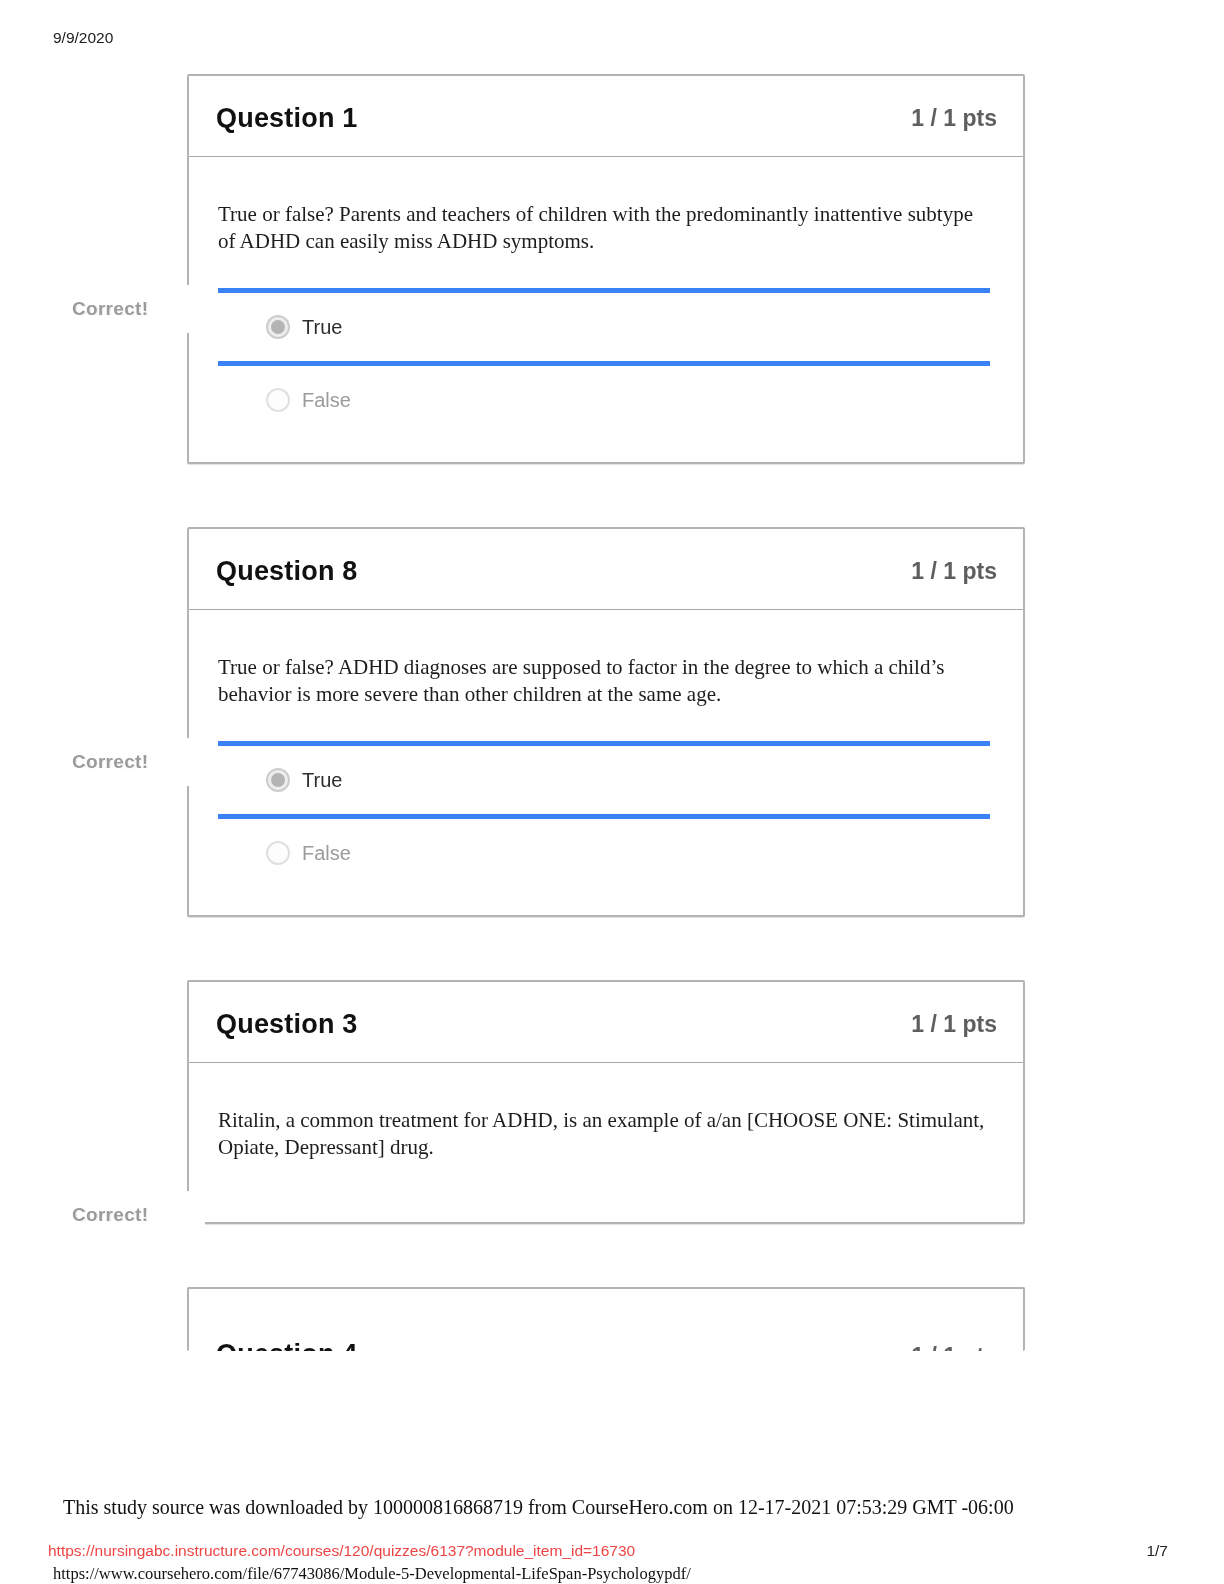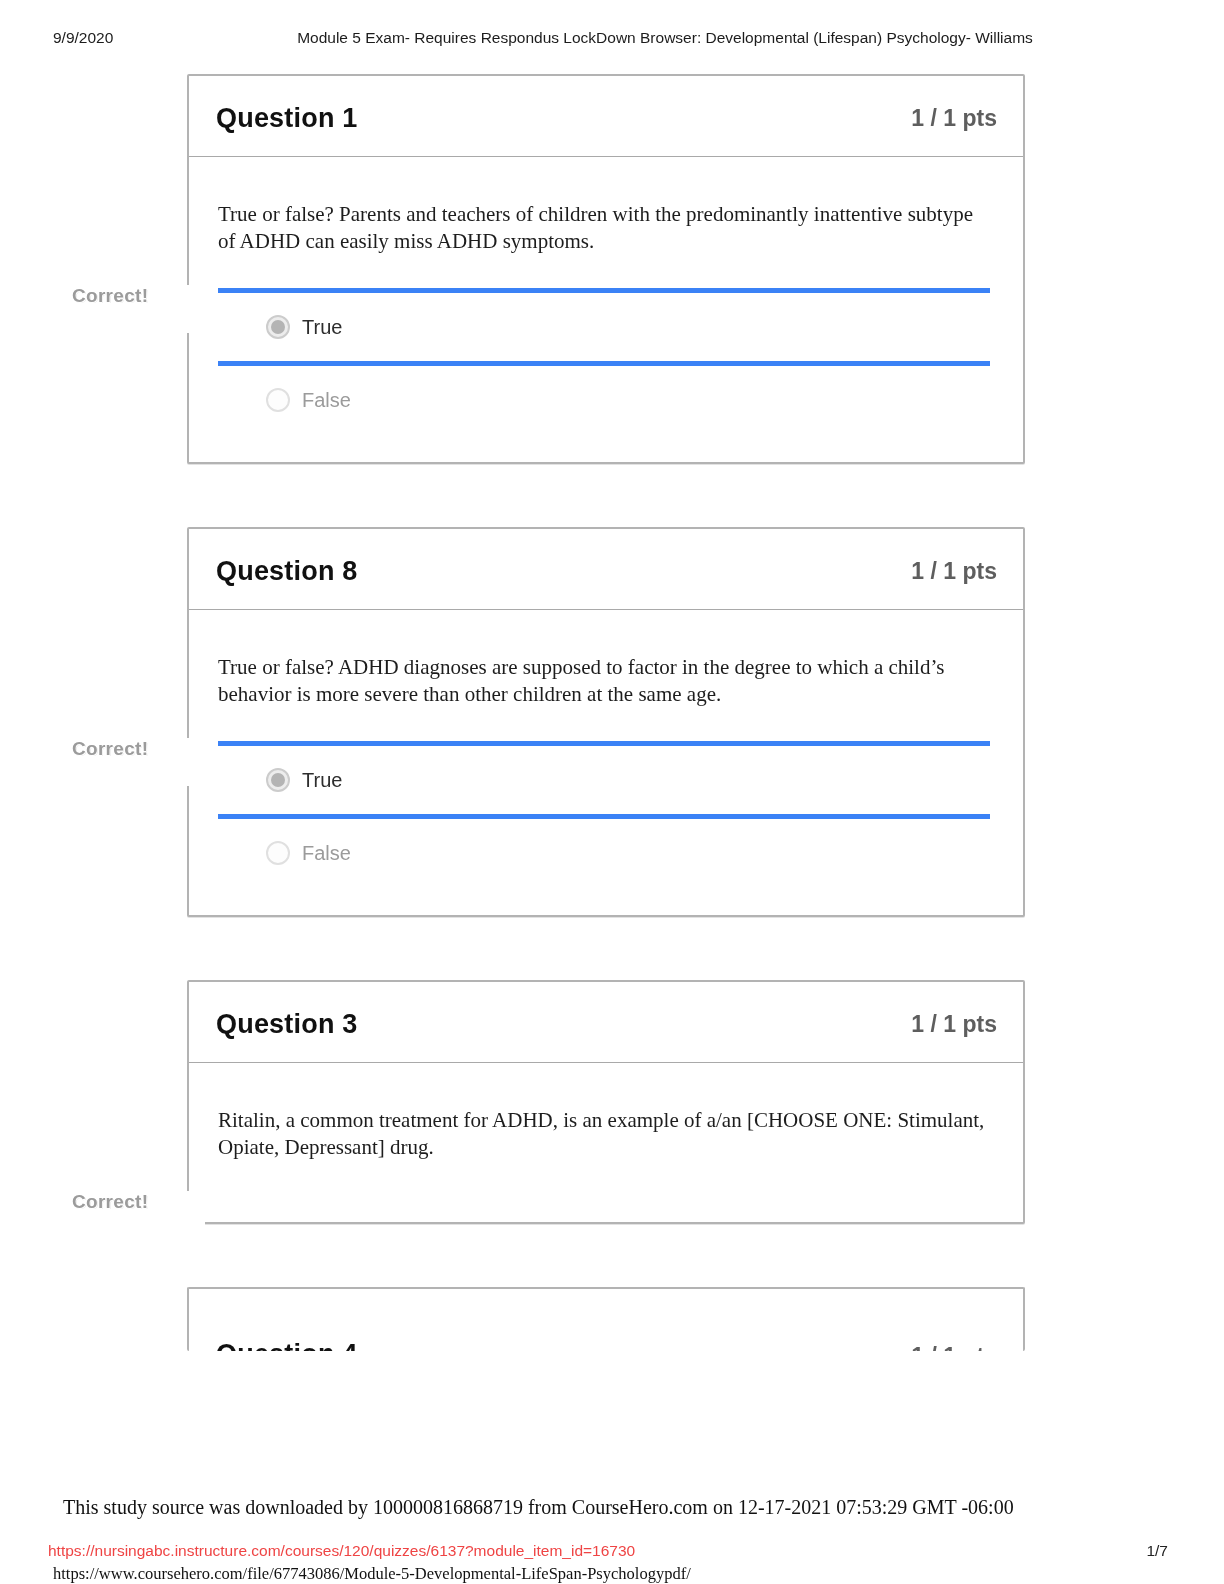--- a/index.html
+++ b/index.html
@@ -69,21 +69,21 @@
   }
   .answer-label { margin-left:12px; font-size:20px; color:#9b9b9b; }
   .answer-row.selected .answer-label { color:#2d2d2d; }
 
   
   .correct-flag {
     position:absolute;
     left:-117px; top:200px;
     width:133px; height:48px;
     background:#ffffff;
-    display:flex; 
+    display:flex; align-items:center;
     z-index:3;
   }
   .correct-text {
     font-size:19px; font-weight:700; color:#9b9b9b;
     letter-spacing:0.3px;
     text-shadow:0.5px 0.5px 0 #ffffff, 1px 1px 0 #e3e3e3;
     white-space:nowrap;
   }
 
   
@@ -109,21 +109,20 @@
     font-family:"Liberation Serif", serif;
     font-size:16.5px; color:#111; white-space:nowrap; z-index:5;
   }
 </style>
 </head>
 <body>
 
 <div class="page">
 
   <div class="print-date">9/9/2020</div>
-  <div class="print-title">Module 5 Exam- Requires Respondus LockDown Browser: Developmental (Lifespan) Psychology- Williams</div>
 
   <main class="questions" id="questions">
       <section class="card">
       <div class="correct-flag" style="top: 208.5px;">
         <span class="correct-text">Correct!</span>
       </div>
       <header class="card-header">
         <h2 class="q-title">Question 1</h2>
         <span class="q-pts">1 / 1 pts</span>
       </header>

